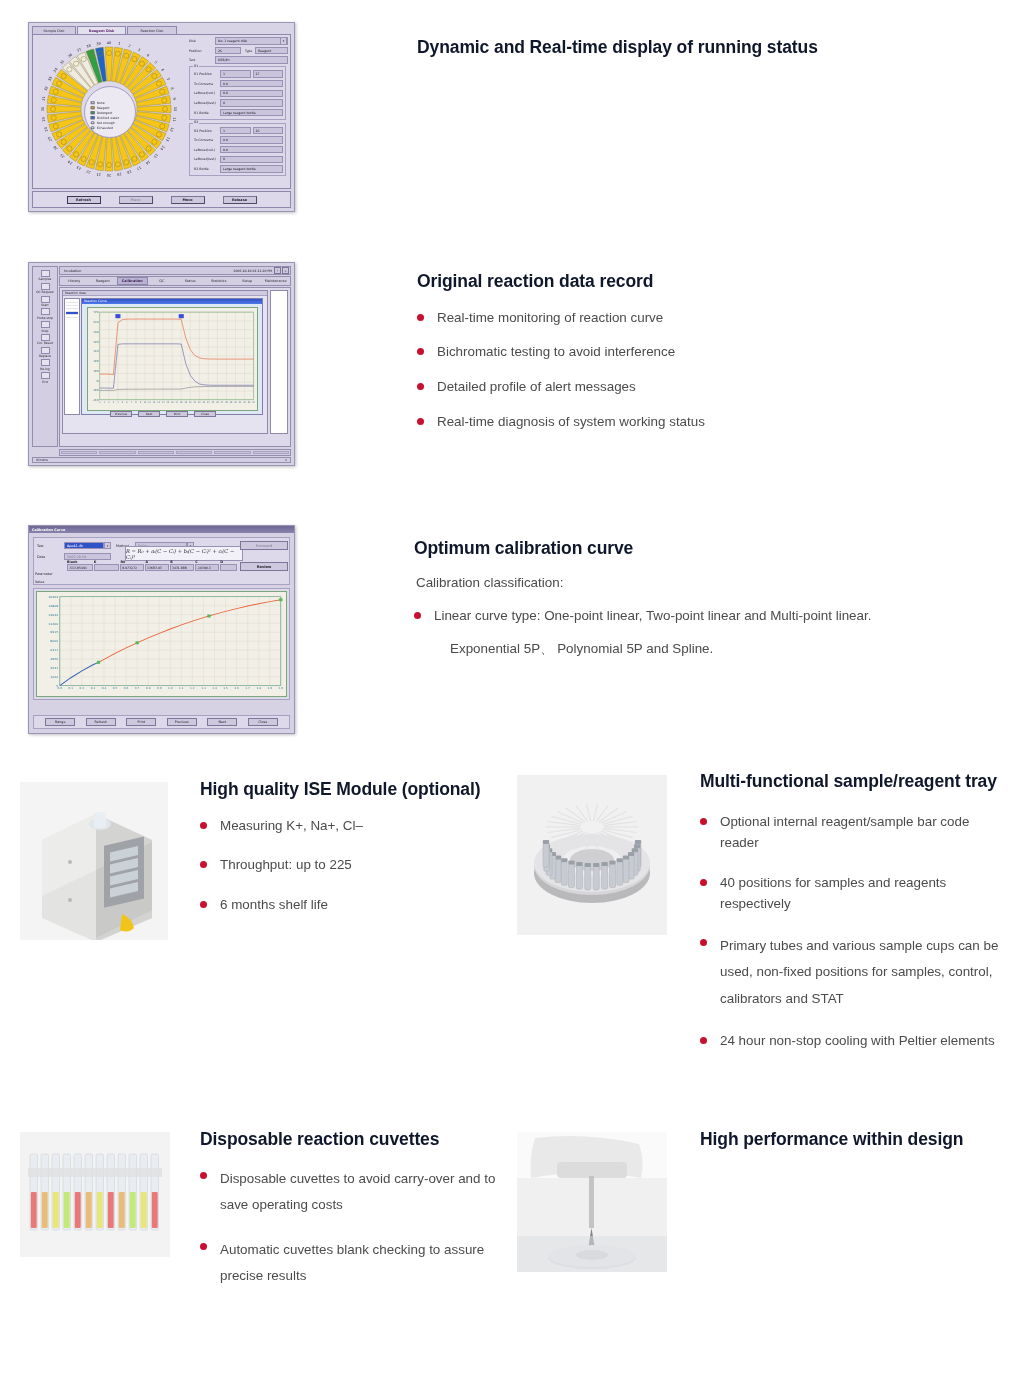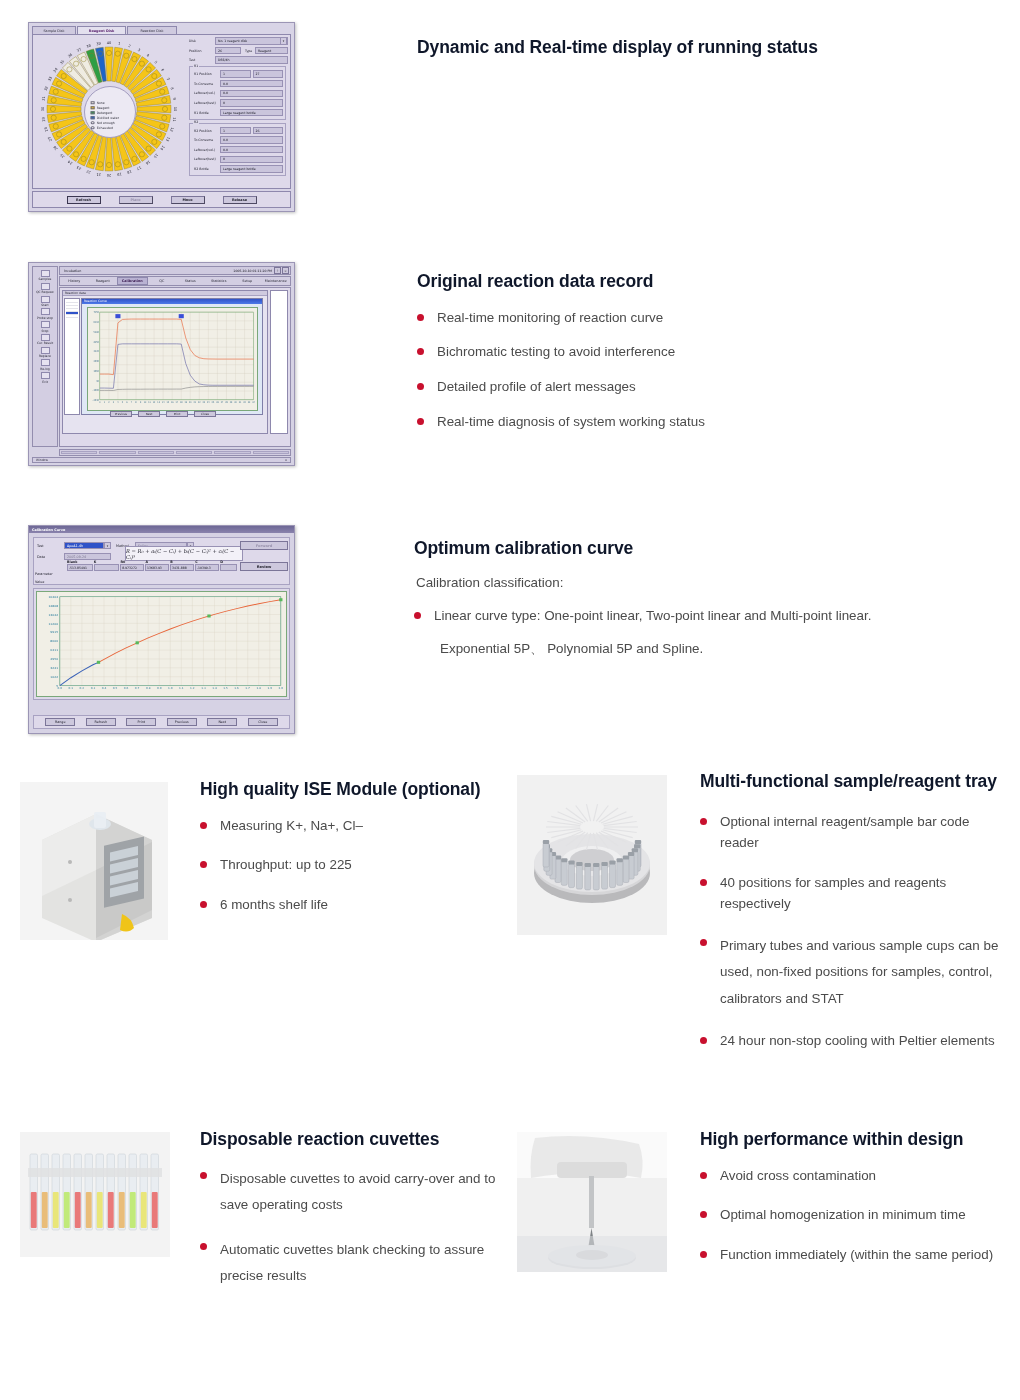--- a/index.html
+++ b/index.html
@@ -773,21 +773,21 @@
       <li><span class="dot"></span><span>Real-time diagnosis of system working status</span></li>
     </ul>
   </div>
 
   <div style="position:absolute;left:414px;top:537px;width:580px;">
     <h2 class="feat-title">Optimum calibration curve</h2>
     <p class="plain-line">Calibration classification:</p>
     <ul class="bullets">
       <li><span class="dot"></span><span>Linear curve type: One-point linear, Two-point linear and Multi-point linear.</span></li>
     </ul>
-    <p class="plain-line" style="margin-left:26px">Exponential 5P、 Polynomial 5P and  Spline.</p>
+    <p class="plain-line" style="margin-left:36px">Exponential 5P、 Polynomial 5P and  Spline.</p>
   </div>
 
   <div class="photo" style="left:20px;top:782px;width:148px;height:158px;">
     <svg viewBox="0 0 148 158">
       <rect width="148" height="158" fill="#f4f4f4"></rect>
       <g transform="translate(14,18)">
         <polygon points="8,40 62,14 118,40 118,118 62,142 8,118" fill="#e3e3e1"></polygon>
         <polygon points="8,40 62,14 62,70 8,96" fill="#ececeb"></polygon>
         <polygon points="62,14 118,40 118,118 62,142 62,70" fill="#d3d3d2"></polygon>
         <polygon points="62,70 118,42 118,110 62,138" fill="#c9c9c8"></polygon>
@@ -952,20 +952,15 @@
       <rect x="72" y="44" width="5" height="52" fill="#c2c4c6"></rect>
       <path d="M74.5 96 l3 18 l-3 6 l-3 -6 z" fill="#7f8386"></path>
       <ellipse cx="75" cy="126" rx="44" ry="11" fill="#dcdde0"></ellipse>
       <ellipse cx="75" cy="124" rx="44" ry="11" fill="#e7e8ea"></ellipse>
       <ellipse cx="75" cy="123" rx="16" ry="5" fill="#d2d3d6"></ellipse>
       <rect x="0" y="104" width="150" height="36" fill="#dfe0e3" opacity="0.55"></rect>
     </svg>
   </div>
   <div style="position:absolute;left:700px;top:1128px;width:305px;">
     <h2 class="feat-title">High performance within design</h2>
-    <ul class="bullets wide">
-      <li><span class="dot"></span><span>Avoid cross contamination</span></li>
-      <li><span class="dot"></span><span>Optimal homogenization in minimum time</span></li>
-      <li><span class="dot"></span><span>Function immediately (within the same period)</span></li>
-    </ul>
   </div>
 
 </div>
 
 </body></html>

